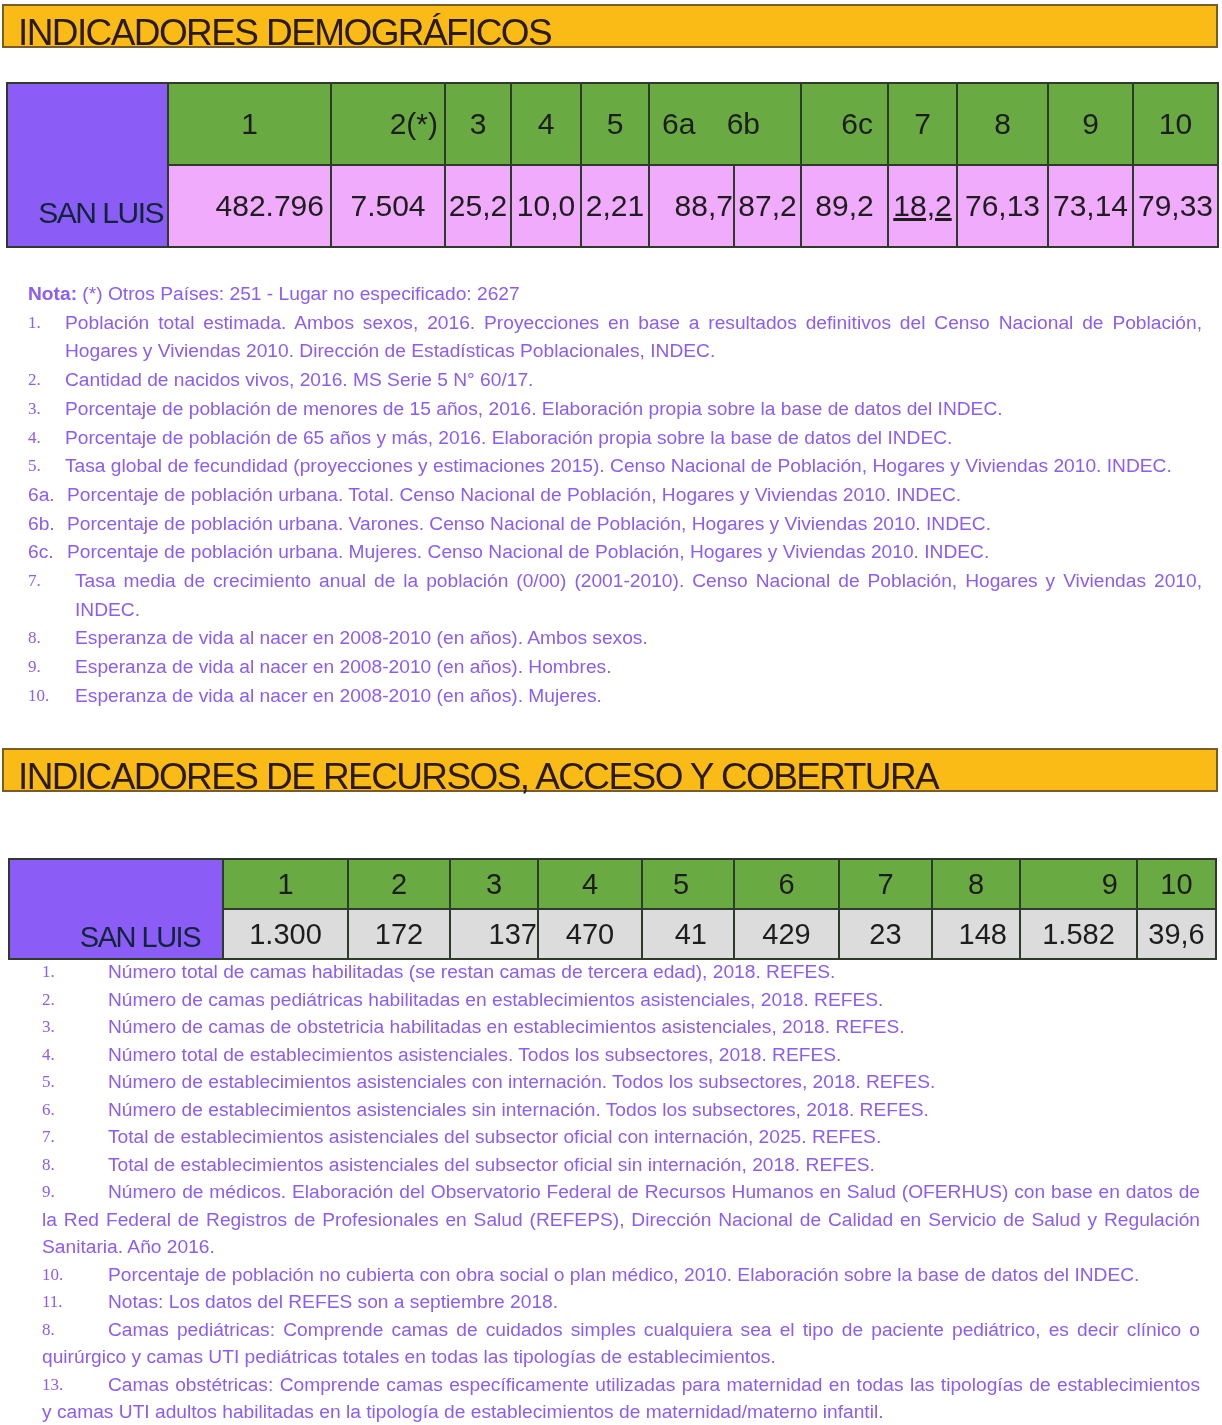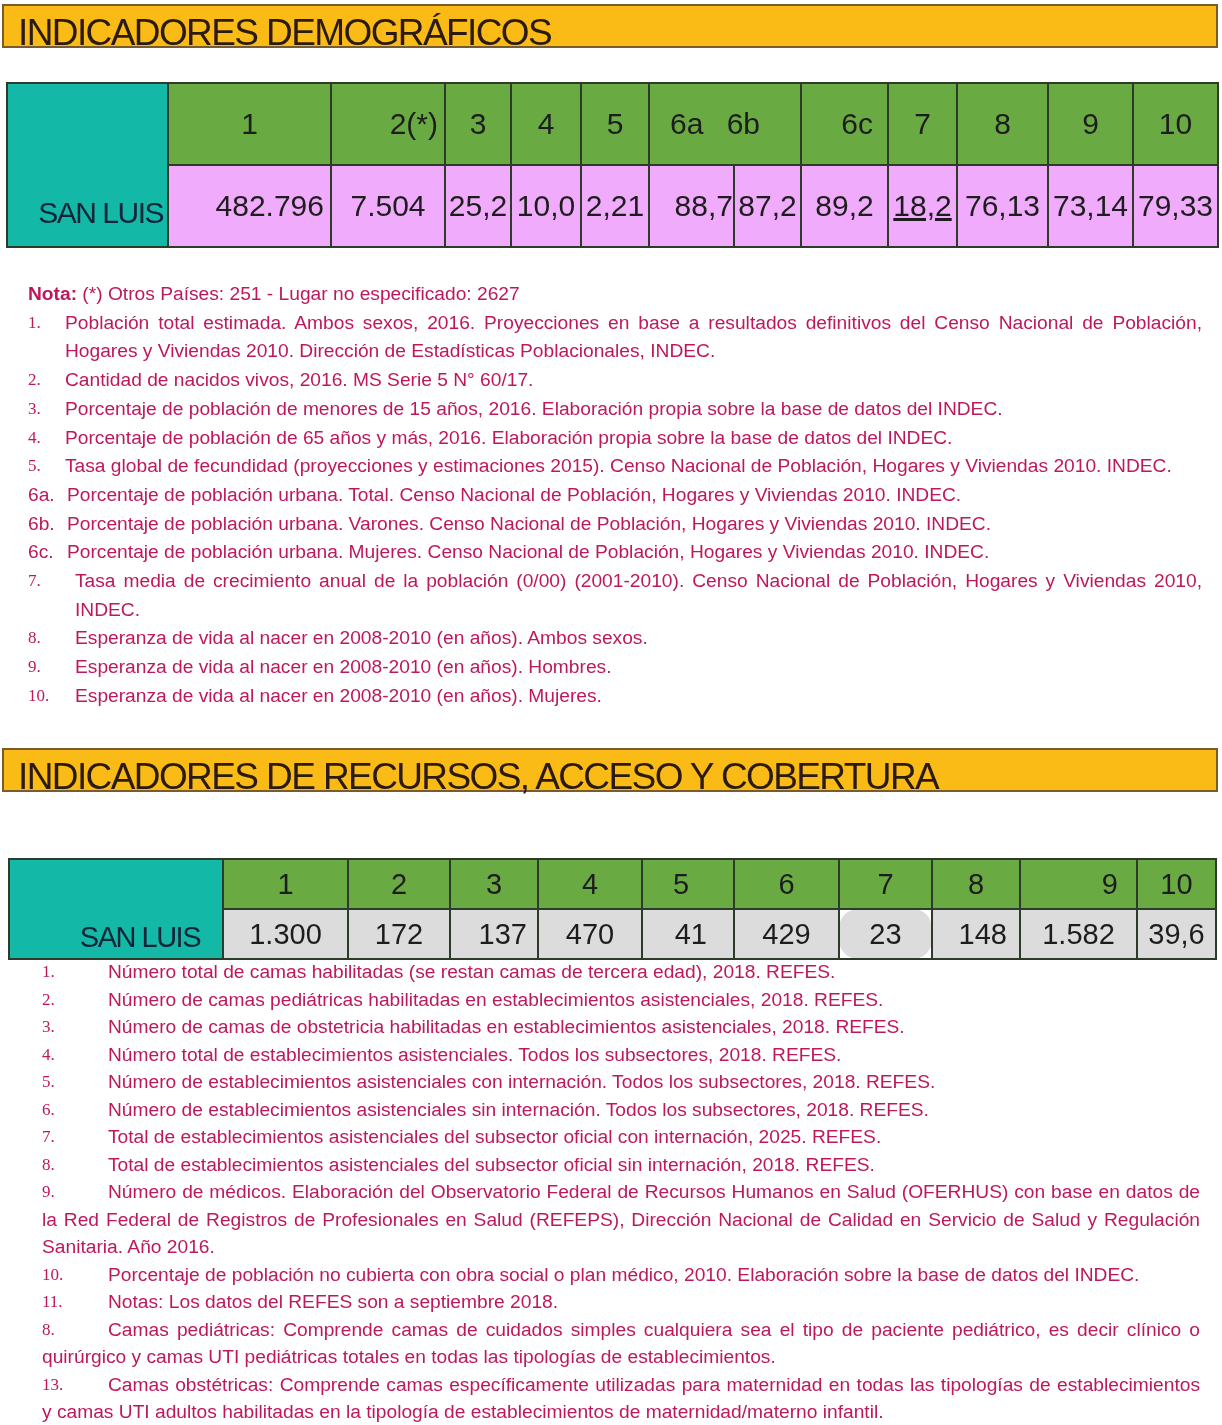--- a/index.html
+++ b/index.html
@@ -3,40 +3,40 @@
 <meta charset="utf-8">
 <style>
   html, body { margin: 0; padding: 0; background: #ffffff; }
   body { width: 1222px; height: 1425px; position: relative; overflow: hidden; font-family: "Liberation Sans", sans-serif; color: #1a1a1a; }
 
   .banner { position: absolute; left: 2px; width: 1216px; height: 44px; background: #fbbb16; border: 2px solid #7a5c2a; box-sizing: border-box; }
   .banner span { position: absolute; left: 14px; top: 6px; font-size: 37px; letter-spacing: -1.6px; color: #2a1a10; white-space: nowrap; }
 
   table.ind { position: absolute; border-collapse: collapse; table-layout: fixed; }
   table.ind td { border: 2px solid #2e3a2a; padding: 0; text-align: right; color: #1d1d1d; white-space: nowrap; overflow: hidden; }
-  td.blue { background: #14b8a6; }
+  td.blue { background: #8b5cf6; }
   td.hdr { background: #6aaa43; }
   td.val1 { background: #f0abfc; }
   td.val2 { background: #dcdcdc; }
   td.name { color: #10243a !important; text-align: right; letter-spacing: -1.5px; }
 
   #t1 { left: 6px; top: 82px; width: 1209px; }
   #t1 td { font-size: 30px; }
   #t1 tr.r1 td { height: 80px; }
   #t1 tr.r2 td { height: 80px; }
   .pr { padding-right: 6px !important; }
-  .h6ab { display: flex; justify-content: space-between; padding: 0 40px 0 20px; }
+  .h6ab { display: flex; justify-content: space-between; padding: 0 40px 0 12px; }
 
   #t2 { left: 8px; top: 858px; width: 1207px; }
   #t2 td { font-size: 29px; }
   #t2 tr.r1 td { height: 48px; }
   #t2 tr.r2 td { height: 48px; }
   #t2 td.name { vertical-align: bottom; padding-right: 22px; padding-bottom: 4px; }
 
-  .notes { position: absolute; font-size: 19.2px; line-height: 28.7px; color: #be185d; }
+  .notes { position: absolute; font-size: 19.2px; line-height: 28.7px; color: #8b5cf6; }
   .notes .row { position: relative; white-space: nowrap; }
   .notes .num { font-family: "Liberation Serif", serif; font-size: 17px; position: absolute; left: 0; }
   .notes .txt { display: block; }
   .just { text-align: justify; text-align-last: left; white-space: normal !important; }
 
   #notes1 { left: 28px; top: 280px; width: 1174px; }
   #notes1 .ind1 .txt { padding-left: 37px; }
   #notes1 .ind2 .txt { padding-left: 47px; }
   #notes1 .ind6 .txt { padding-left: 39px; }
   #notes1 .ind6 .num { font-family: "Liberation Sans", sans-serif; font-size: 19.2px; }
@@ -191,25 +191,25 @@
     <td class="hdr" style="text-align:left;padding-left:30px;">5</td>
     <td class="hdr" style="text-align:center;">6</td>
     <td class="hdr" style="text-align:center;">7</td>
     <td class="hdr" style="text-align:center;">8</td>
     <td class="hdr" style="text-align:right;padding-right:18px;">9</td>
     <td class="hdr" style="text-align:center;">10</td>
   </tr>
   <tr class="r2">
     <td class="val2" style="text-align:center;">1.300</td>
     <td class="val2" style="text-align:center;">172</td>
-    <td class="val2" style="text-align:right;padding-right:10px;">137</td>
+    <td class="val2" style="text-align:right;">137</td>
     <td class="val2" style="text-align:center;">470</td>
     <td class="val2" style="text-align:right;padding-right:26px;">41</td>
     <td class="val2" style="text-align:center;">429</td>
-    <td class="val2" style="text-align:center;border-radius:19px;">23</td>
+    <td class="val2" style="text-align:center;">23</td>
     <td class="val2" style="text-align:right;padding-right:12px;">148</td>
     <td class="val2" style="text-align:center;">1.582</td>
     <td class="val2" style="text-align:center;">39,6</td>
   </tr>
 </tbody>
   </table>
 
 <div class="notes" id="notes2">
   <div class="row ind">
       <span class="num">1.</span>

